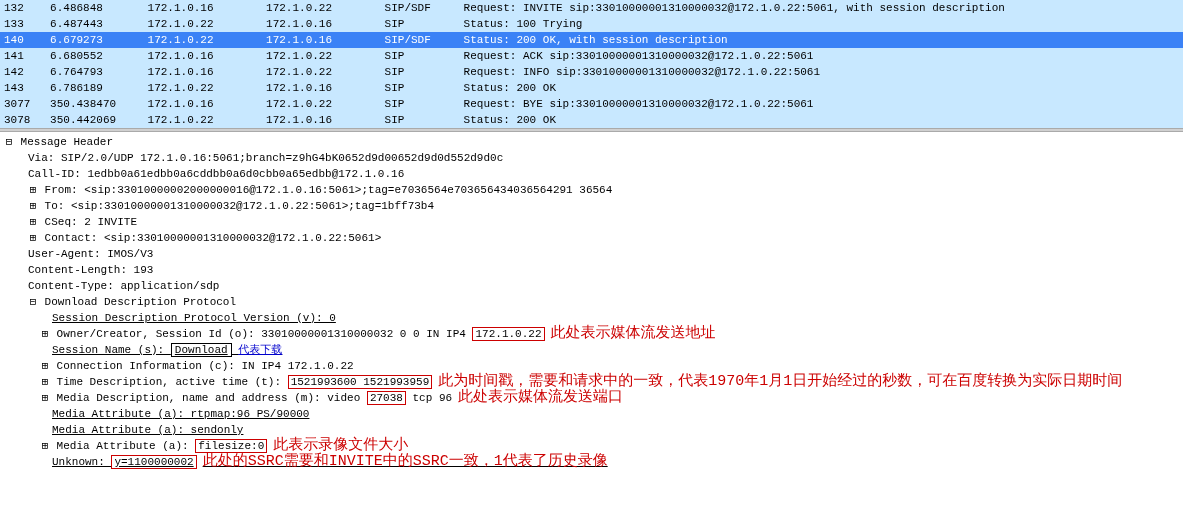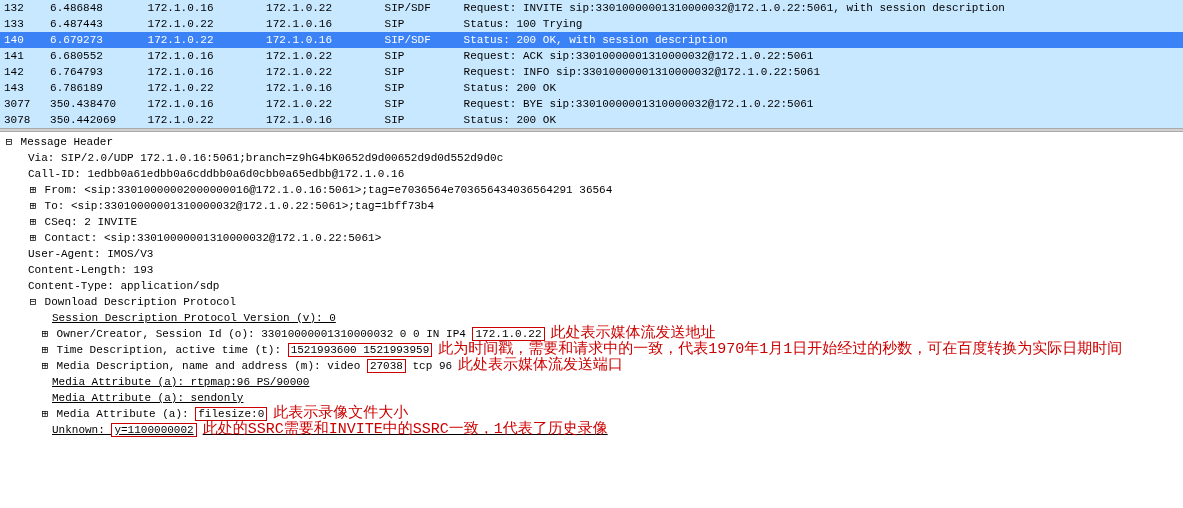--- a/index.html
+++ b/index.html
@@ -205,21 +205,28 @@
   </div>
   <div class="detail-line indent4">
     <span>Session Description Protocol Version (v): 0</span>
   </div>
 
   <div class="detail-line indent3">
     <span class="expand-icon">⊞</span>
     <span>Owner/Creator, Session Id (o): 33010000001310000032 0 0 IN IP4 </span><span class="box-inline">172.1.0.22</span><span class="annotation">此处表示媒体流发送地址</span>
   </div>
 
-
+  <div class="detail-line indent4">
+    <span>Session Name (s): </span><span class="download-box">Download</span>&nbsp;<span class="underline-text">代表下载</span>
+  </div>
+
+  <div class="detail-line indent3">
+    <span class="expand-icon">⊞</span>
+    <span>Connection Information (c): IN IP4 172.1.0.22</span>
+  </div>
 
   <div class="detail-line indent3">
     <span class="expand-icon">⊞</span>
     <span>Time Description, active time (t): </span><span class="box-inline">1521993600 1521993959</span><span class="annotation">此为时间戳，需要和请求中的一致，代表1970年1月1日开始经过的秒数，可在百度转换为实际日期时间</span>
   </div>
 
   <div class="detail-line indent3">
     <span class="expand-icon">⊞</span>
     <span>Media Description, name and address (m): video </span><span class="box-inline">27038</span><span> tcp 96</span><span class="annotation">此处表示媒体流发送端口</span>
   </div>

